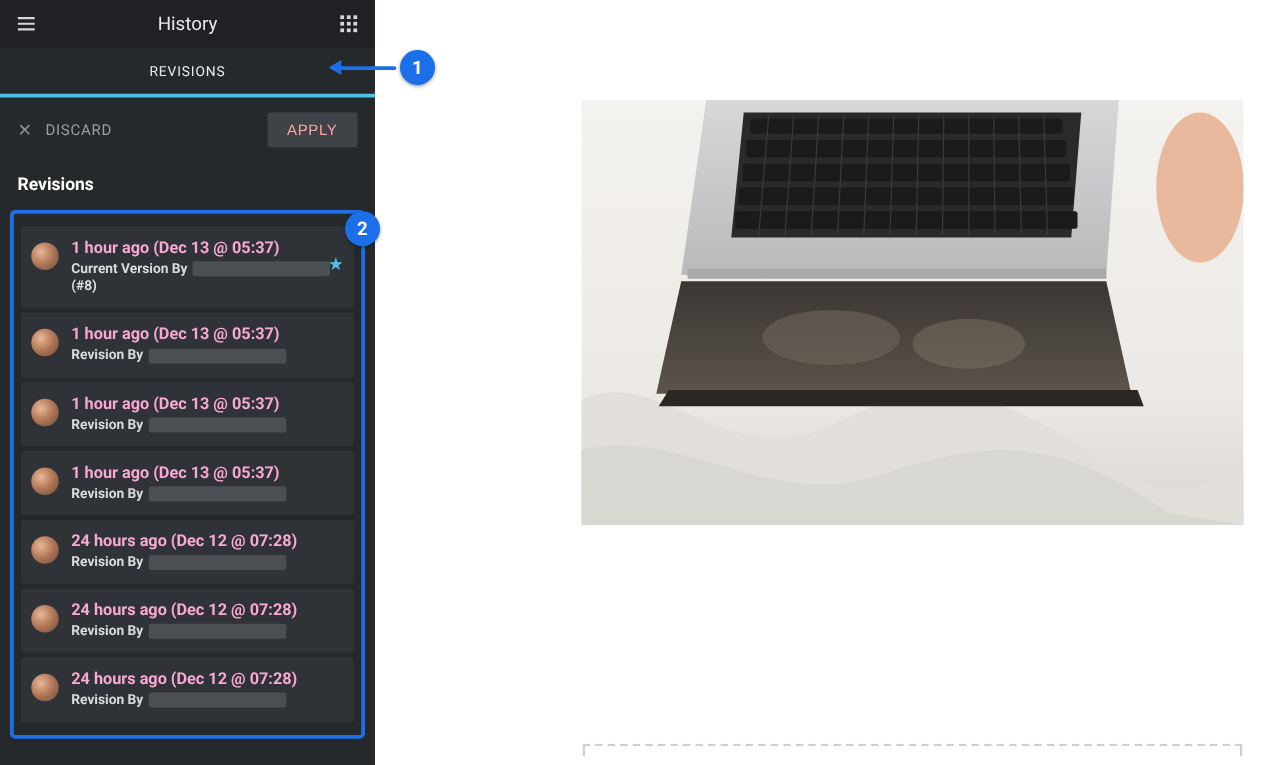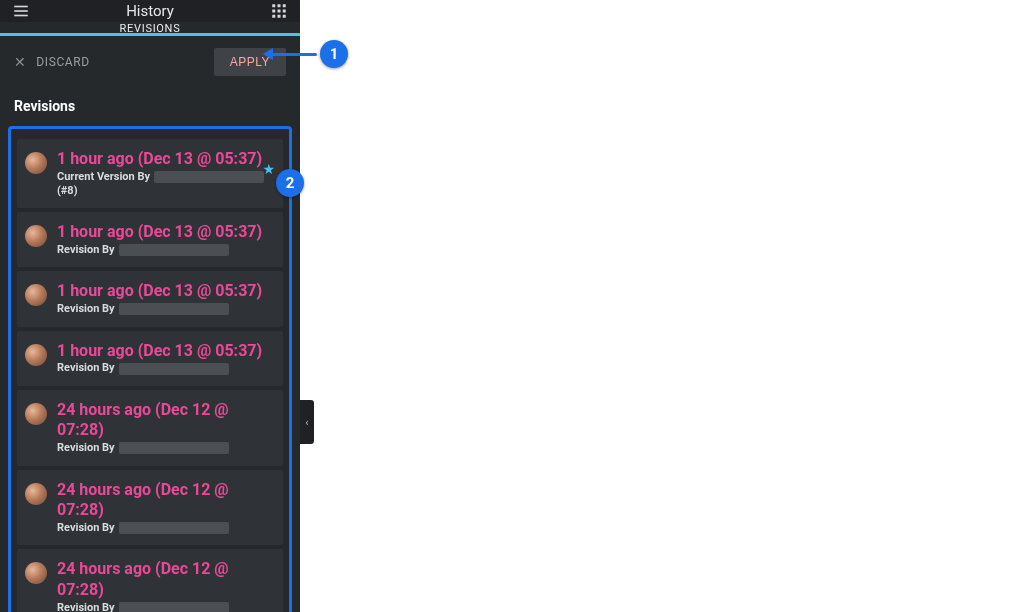--- a/index.html
+++ b/index.html
@@ -1,37 +1,37 @@
 <!DOCTYPE html>
 <html><head>
 <meta charset="utf-8">
 <style>
   * { box-sizing: border-box; margin: 0; padding: 0; }
   html, body { width: 1030px; height: 612px; font-family: -apple-system, BlinkMacSystemFont, "Segoe UI", Roboto, Arial, sans-serif; overflow: hidden; background:#fff; }
-  .app { display:flex; width:100%; height:100%;flex-direction:column; }
+  .app { display:flex; width:100%; height:100%; }
   
   .sidebar { width:300px; height:100%; background:#26292c; color:#c7c9cb; display:flex; flex-direction:column; position:relative; }
   .sb-header { height:38px; display:flex; align-items:center; justify-content:space-between; padding:0 10px; background:#1f2124; color:#e6e7e8; font-size:15px; }
   .sb-title { flex:1; text-align:center; font-weight:400; }
   .hamburger, .grid-btn { width:22px; height:22px; display:flex; align-items:center; justify-content:center; cursor:pointer; color:#d5d6d7; }
   .hamburger svg, .grid-btn svg { width:18px; height:18px; }
   .tabs { display:flex; height:40px; border-bottom:1px solid #1b1d1f; }
   .tab { flex:1; display:flex; align-items:center; justify-content:center; font-size:11px; letter-spacing:0.7px; color:#a8aaac; cursor:pointer; position:relative; }
   .tab.active { color:#e8e9ea; }
   .tab.active::after { content:""; position:absolute; bottom:-1px; left:0; right:0; height:3px; background:#4fc0e8; }
   .discard-apply { display:flex; align-items:center; justify-content:space-between; padding:12px 14px; }
   .discard { display:flex; align-items:center; gap:10px; color:#9b9d9f; font-size:12px; letter-spacing:0.6px; cursor:pointer; }
   .discard .x { font-size:14px; color:#8d8f91; }
   .apply-btn { background:#3f4347; color:#fca5a5; border:none; padding:7px 16px; font-size:12px; letter-spacing:0.5px; cursor:pointer; border-radius:2px; }
   .section-title { padding:10px 14px 8px 14px; font-size:14px; font-weight:700; color:#ffffff; }
   .rev-list-wrap { margin:4px 8px 8px 8px; border:3px solid #1b6fe8; border-radius:4px; position:relative; padding:6px 4px; flex:0 0 auto; }
   .rev-item { display:flex; align-items:flex-start; gap:10px; padding:10px 8px; background:#2f3337; margin:4px 2px; border-radius:2px; position:relative; }
   .avatar { width:22px; height:22px; border-radius:50%; background:radial-gradient(circle at 35% 35%, #e8b89a 0%, #b57a5a 45%, #6b4a3a 100%); flex:0 0 22px; margin-top:3px; }
   .rev-text { flex:1; min-width:0; }
-  .rev-time { font-size:16px; color:#ec4899; font-weight:700; line-height:1.3; }
+  .rev-time { font-size:13px; color:#f9a8d4; font-weight:700; line-height:1.3; }
   .rev-by { font-size:11px; color:#dadbdc; font-weight:700; line-height:1.3; display:flex; align-items:center; gap:4px; }
   .rev-by-mask { display:inline-block; width:110px; height:12px; background:#4b4f53; border-radius:2px; }
   .star { position:absolute; right:8px; top:22px; color:#4fc0e8; font-size:14px; }
   
   .collapse-handle { position:absolute; right:-14px; top:400px; width:14px; height:44px; background:#1f2124; display:flex; align-items:center; justify-content:center; color:#bfc1c3; font-size:10px; border-radius:0 3px 3px 0; cursor:pointer; }
   
   .callout { position:absolute; width:28px; height:28px; border-radius:50%; background:#1b6fe8; color:#fff; display:flex; align-items:center; justify-content:center; font-weight:700; font-size:15px; box-shadow:0 1px 3px rgba(0,0,0,0.4); z-index:50; }
   .callout.c1 { top:40px; left:320px; }
   .callout.c2 { top:169px; left:276px; }
   .arrow1 { position:absolute; top:50px; left:265px; width:60px; height:8px; z-index:49; }

